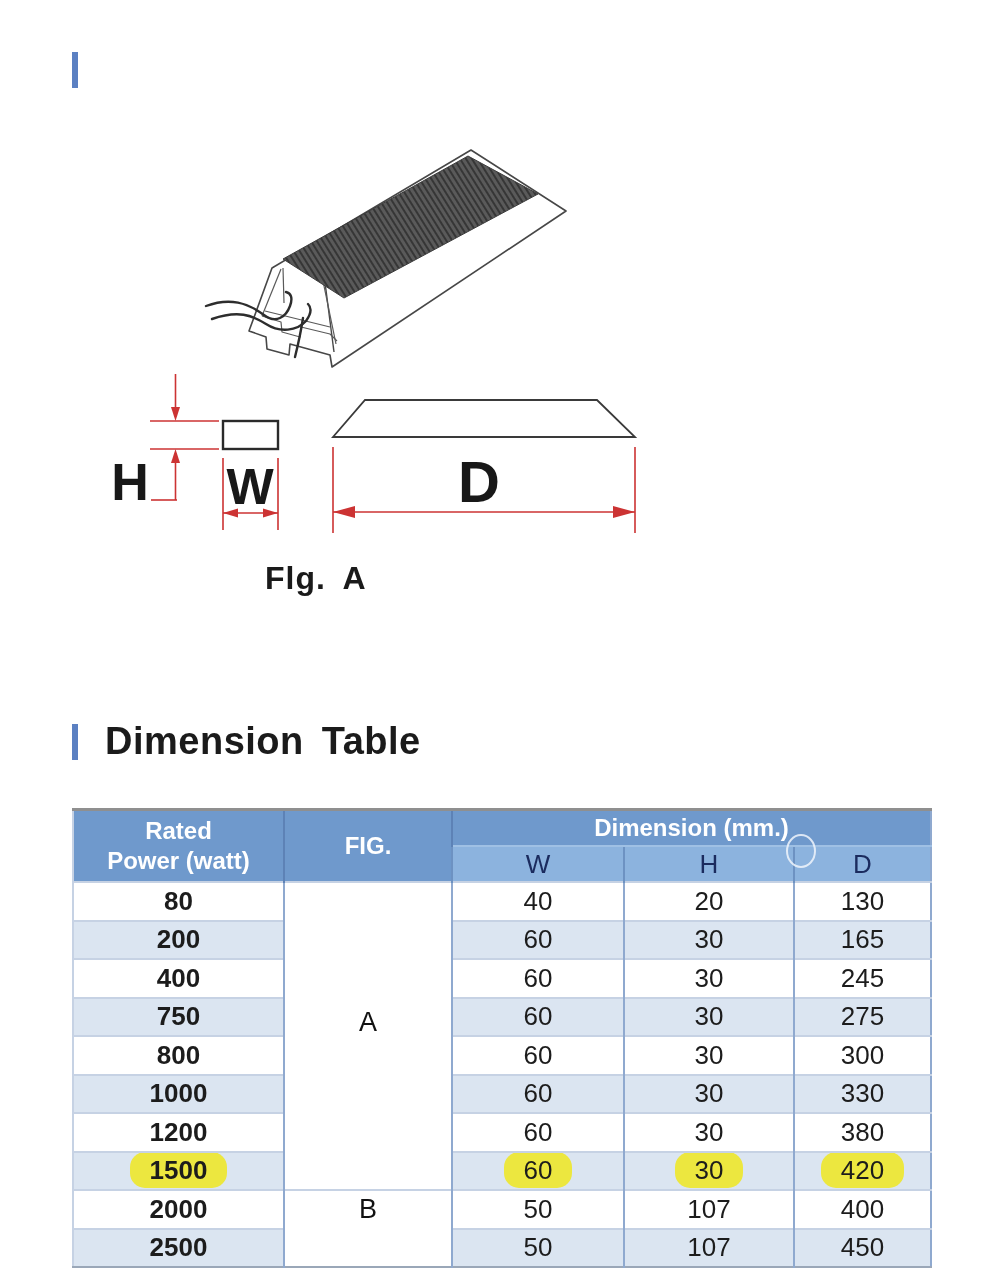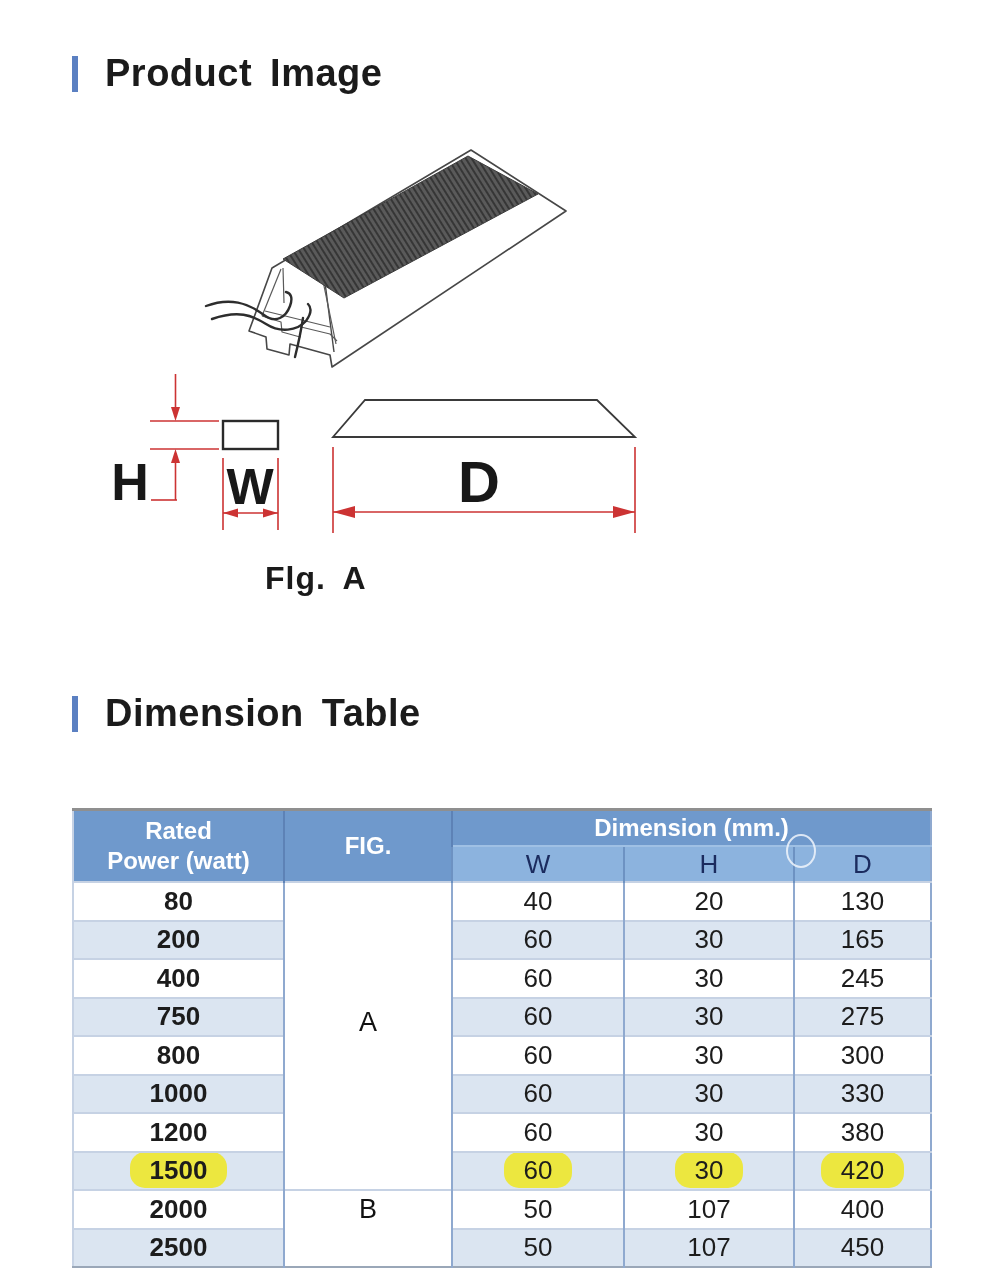--- a/index.html
+++ b/index.html
@@ -5,21 +5,21 @@
   html,body{margin:0;padding:0;background:#fff;}
   body{
     width:1001px;height:1273px;position:relative;overflow:hidden;
     font-family:"Liberation Sans","DejaVu Sans",sans-serif;color:#1c1c1c;
   }
   
   .section-header{position:absolute;left:72px;display:flex;align-items:center;}
   .section-header .marker{width:6px;height:36px;background:var(--accent-blue,#5b80c2);margin-right:27px;}
   .section-header .title{font-size:38px;font-weight:bold;color:var(--title-text,#1b1b1b);word-spacing:7px;letter-spacing:.5px;}
   #hdr-product{top:52px;}
-  #hdr-table{top:692px;}
+  #hdr-table{top:720px;}
 
   
   #drawing-svg{position:absolute;left:0;top:130px;width:700px;height:430px;}
   .dim-label{font-family:"Liberation Sans","DejaVu Sans",sans-serif;font-weight:bold;fill:#181818;}
   #fig-caption{position:absolute;left:265px;top:560px;font-size:32px;font-weight:bold;color:#1a1a1a;letter-spacing:1px;word-spacing:8px;}
 
   
   .dim-table{
     position:absolute;left:72px;top:808px;width:858px;
     border-collapse:collapse;table-layout:fixed;
@@ -53,21 +53,20 @@
   #cursor-circle{
     position:absolute;left:786px;top:834px;width:26px;height:30px;border-radius:50%;
     border:2px solid rgba(240,245,252,.85);pointer-events:none;
   }
 </style>
 </head>
 <body>
 
 <div class="section-header" id="hdr-product">
   <div class="marker"></div>
-  <div class="title">Product Image</div>
 </div>
 
 <svg id="drawing-svg" viewBox="0 130 700 430">
   <defs>
     <pattern id="hatch" width="5" height="5" patternUnits="userSpaceOnUse" patternTransform="rotate(-32)">
       <rect width="5" height="5" fill="#5a5a5a"></rect>
       <line x1="1" y1="0" x2="1" y2="5" stroke="#363636" stroke-width="2"></line>
     </pattern>
   </defs>
 

